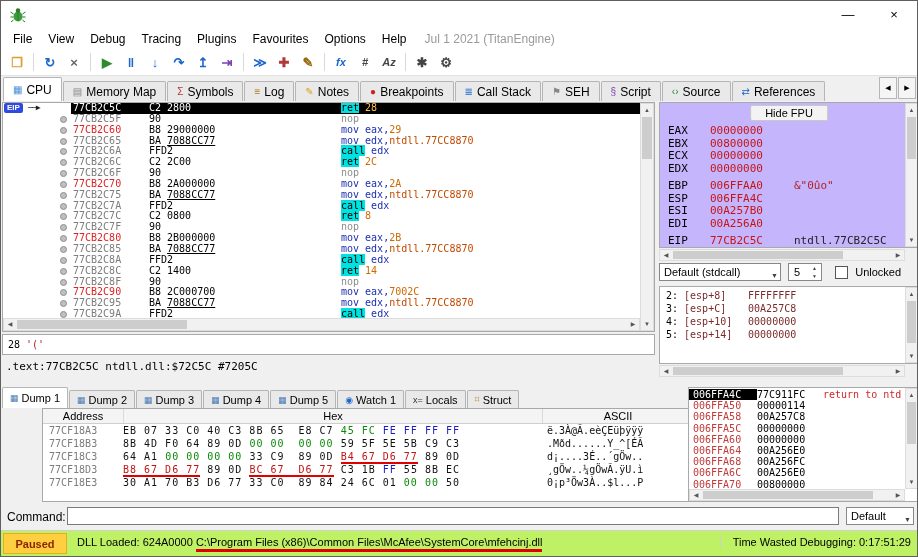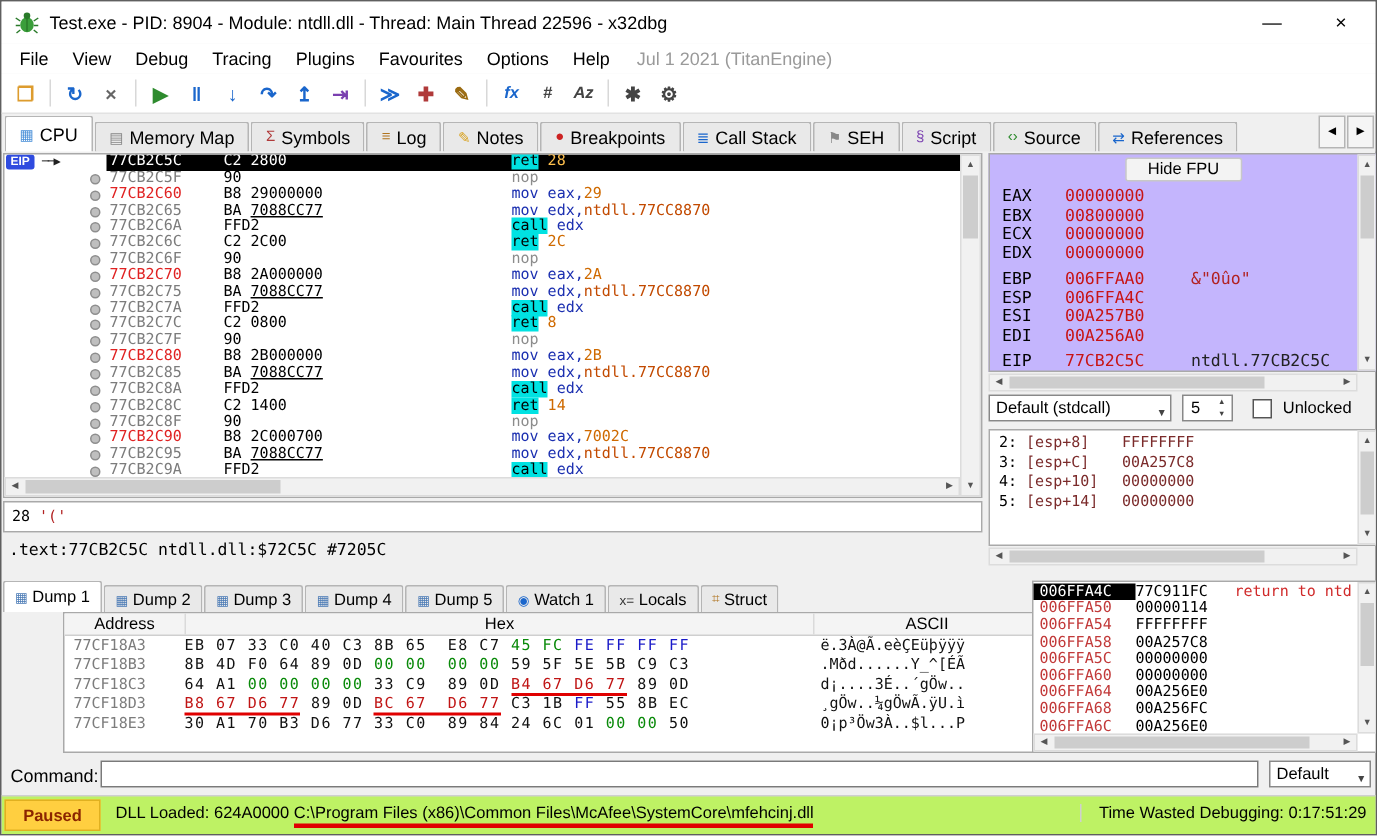--- a/index.html
+++ b/index.html
@@ -160,21 +160,20 @@
       <ellipse cx="8" cy="9.5" rx="4.5" ry="5" fill="#3a9e3a"></ellipse>
       <circle cx="8" cy="3.5" r="2.2" fill="#2a7a2a"></circle>
       <line x1="3.5" y1="7" x2="0.5" y2="5" stroke="#2a7a2a" stroke-width="1"></line>
       <line x1="3.5" y1="10" x2="0.5" y2="10" stroke="#2a7a2a" stroke-width="1"></line>
       <line x1="3.5" y1="13" x2="1" y2="15" stroke="#2a7a2a" stroke-width="1"></line>
       <line x1="12.5" y1="7" x2="15.5" y2="5" stroke="#2a7a2a" stroke-width="1"></line>
       <line x1="12.5" y1="10" x2="15.5" y2="10" stroke="#2a7a2a" stroke-width="1"></line>
       <line x1="12.5" y1="13" x2="15" y2="15" stroke="#2a7a2a" stroke-width="1"></line>
       <line x1="8" y1="5.5" x2="8" y2="14" stroke="#2a7a2a" stroke-width="1"></line>
     </svg>
-    <span class="title">Test.exe - PID: 8904 - Module: ntdll.dll - Thread: Main Thread 22596 - x32dbg</span>
     <div class="winbtns">
       <span class="winbtn">—</span>
       <span class="winbtn">×</span>
     </div>
   </div>
 
   <div class="menubar">
     <span id="menu-items"><span class="menu-item">File</span><span class="menu-item">View</span><span class="menu-item">Debug</span><span class="menu-item">Tracing</span><span class="menu-item">Plugins</span><span class="menu-item">Favourites</span><span class="menu-item">Options</span><span class="menu-item">Help</span></span>
     <span class="buildinfo">Jul 1 2021 (TitanEngine)</span>
   </div>
@@ -443,21 +442,20 @@
       <div class="sb v" id="dump-vsb">
           <span class="sb-a sb-a1">▲</span>
           <span class="sb-a sb-a2">▼</span>
           <span class="sb-t"></span>
         </div>
     </div>
     <div class="stack-pane">
       <div id="stack-rows">
           <div class="stk-row"><span class="stk-addr sel">006FFA4C</span><span class="stk-val">77C911FC</span><span class="stk-com">return to ntd</span></div>
           <div class="stk-row"><span class="stk-addr">006FFA50</span><span class="stk-val">00000114</span></div>
-          <div class="stk-row"><span class="stk-addr">006FFA54</span><span class="stk-val">FFFFFFFF</span></div>
           <div class="stk-row"><span class="stk-addr">006FFA58</span><span class="stk-val">00A257C8</span></div>
           <div class="stk-row"><span class="stk-addr">006FFA5C</span><span class="stk-val">00000000</span></div>
           <div class="stk-row"><span class="stk-addr">006FFA60</span><span class="stk-val">00000000</span></div>
           <div class="stk-row"><span class="stk-addr">006FFA64</span><span class="stk-val">00A256E0</span></div>
           <div class="stk-row"><span class="stk-addr">006FFA68</span><span class="stk-val">00A256FC</span></div>
           <div class="stk-row"><span class="stk-addr">006FFA6C</span><span class="stk-val">00A256E0</span></div>
           <div class="stk-row"><span class="stk-addr">006FFA70</span><span class="stk-val">00800000</span></div>
         </div>
       <div class="sb v" id="stack-vsb">
           <span class="sb-a sb-a1">▲</span>

